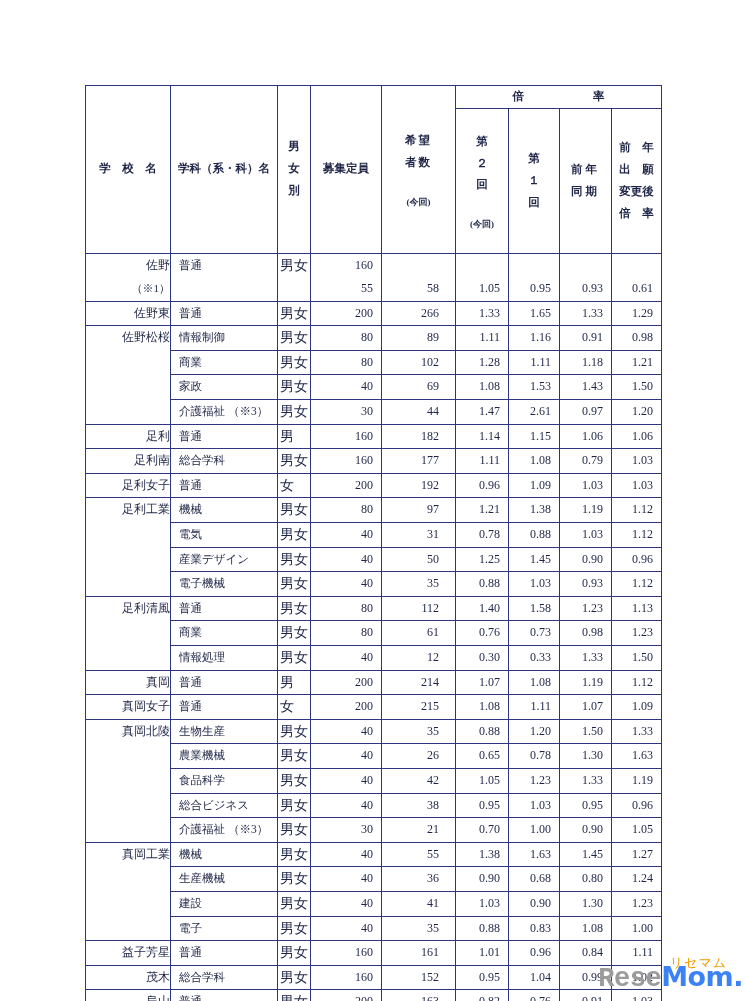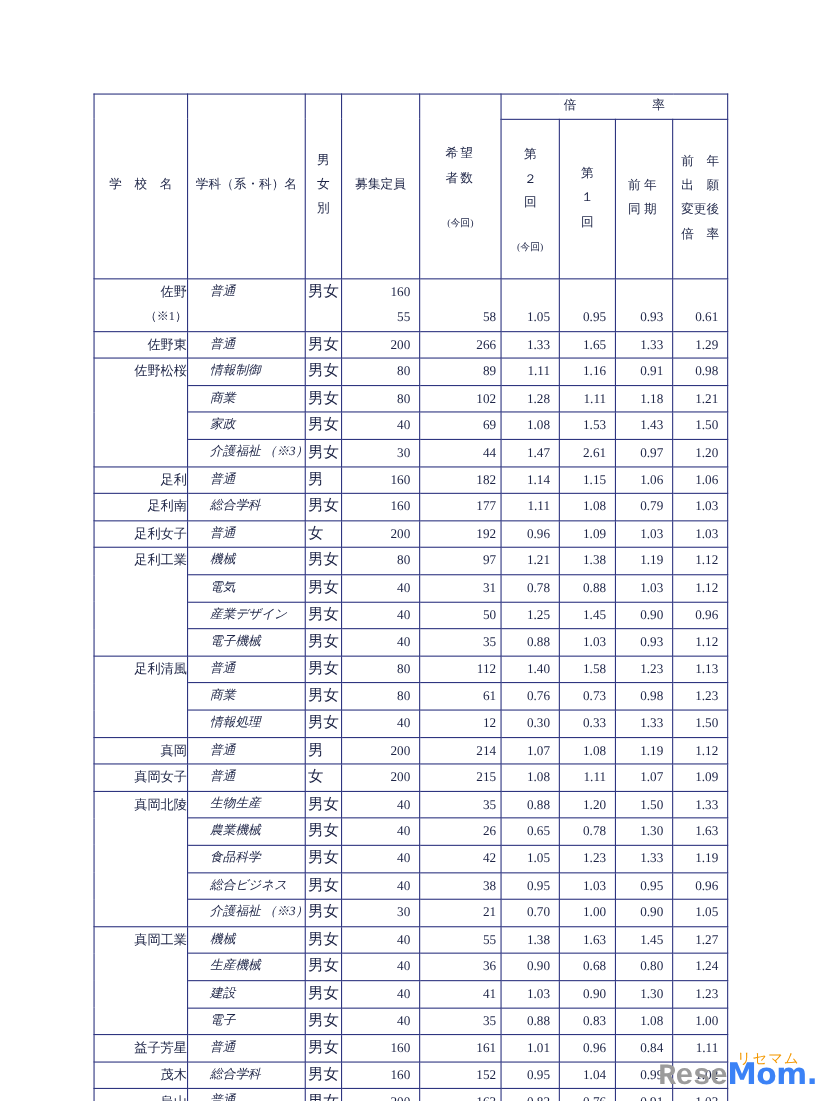--- a/index.html
+++ b/index.html
@@ -20,21 +20,21 @@
     width: 576px;
     border-collapse: collapse;
     table-layout: fixed;
   }
   .ratio th, .ratio td {
     border: 1px solid #2e3580;
     padding: 0;
   }
   
   .ratio thead th {
-    font-weight: normal;
+    font-weight: bold;
     vertical-align: middle;
     text-align: center;
     white-space: pre-line;
     font-size: 11.5px;
     line-height: 1.9;
     color: #1e2547;
   }
   .ratio thead tr.h-top { height: 20px; }
   .ratio thead tr.h-sub { height: 90px; }
   .th-school { font-size: 12.5px; }
@@ -56,24 +56,24 @@
     overflow: hidden;
   }
   .ratio tbody td.school {
     vertical-align: top;
     text-align: right;
     padding-left: 3px;
     font-size: 12px;
   }
   .school-name { line-height: 23.6px; white-space: nowrap; }
   .school-note { line-height: 23.6px; padding-left: 12px; font-size: 11px; white-space: nowrap; }
-  .ratio tbody td.dept   { text-align: left; padding-left: 20px; font-size: 11.5px; white-space: nowrap; font-style: italic; }
+  .ratio tbody td.dept   { text-align: left; padding-left: 8px; font-size: 11.5px; white-space: nowrap; }
   .ratio tbody td.gender { text-align: left; padding-left: 2px; font-size: 14px; }
   .ratio tbody td.num    { text-align: right; padding-right: 8px; }
-  .ratio tbody td.app    { padding-right: 4px; }
+  .ratio tbody td.app    { padding-right: 16px; }
   .ratio tbody td.cap div { line-height: 23.6px; }
   .ratio tbody tr.tall td { height: 47.2px; vertical-align: bottom; }
   .ratio tbody tr.tall td.school,
   .ratio tbody tr.tall td.dept,
   .ratio tbody tr.tall td.gender,
   .ratio tbody tr.tall td.cap { vertical-align: top; }
   
   .logo {
     position: absolute;
     right: 3px;

